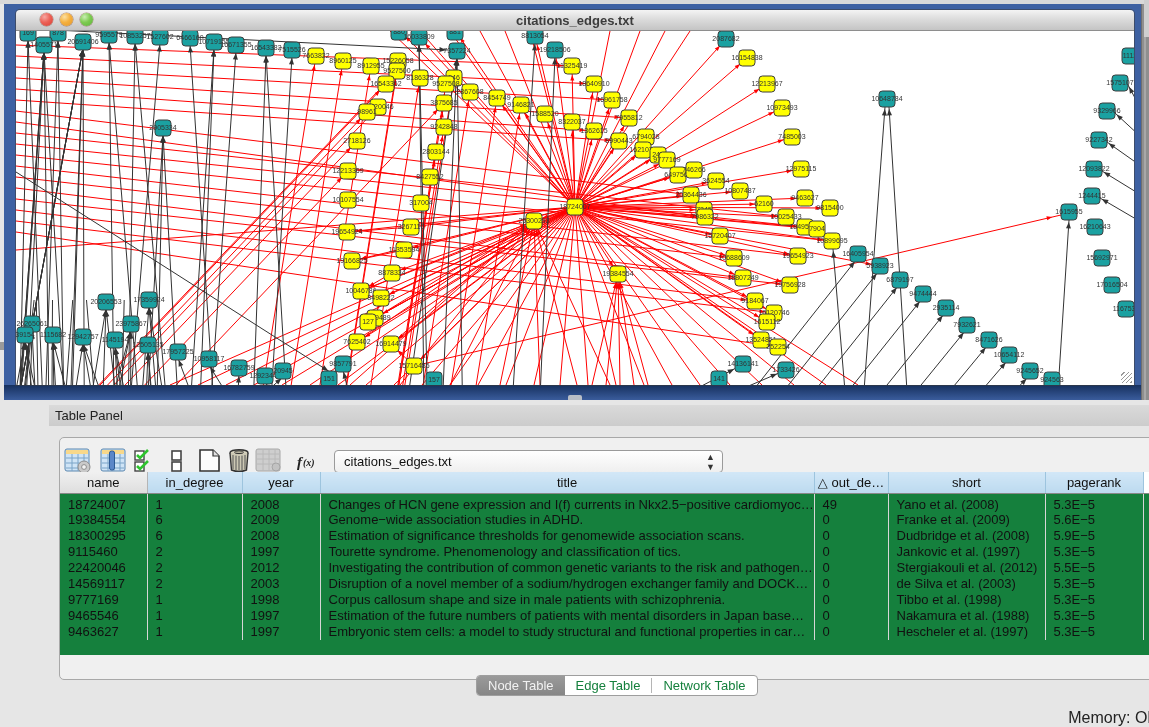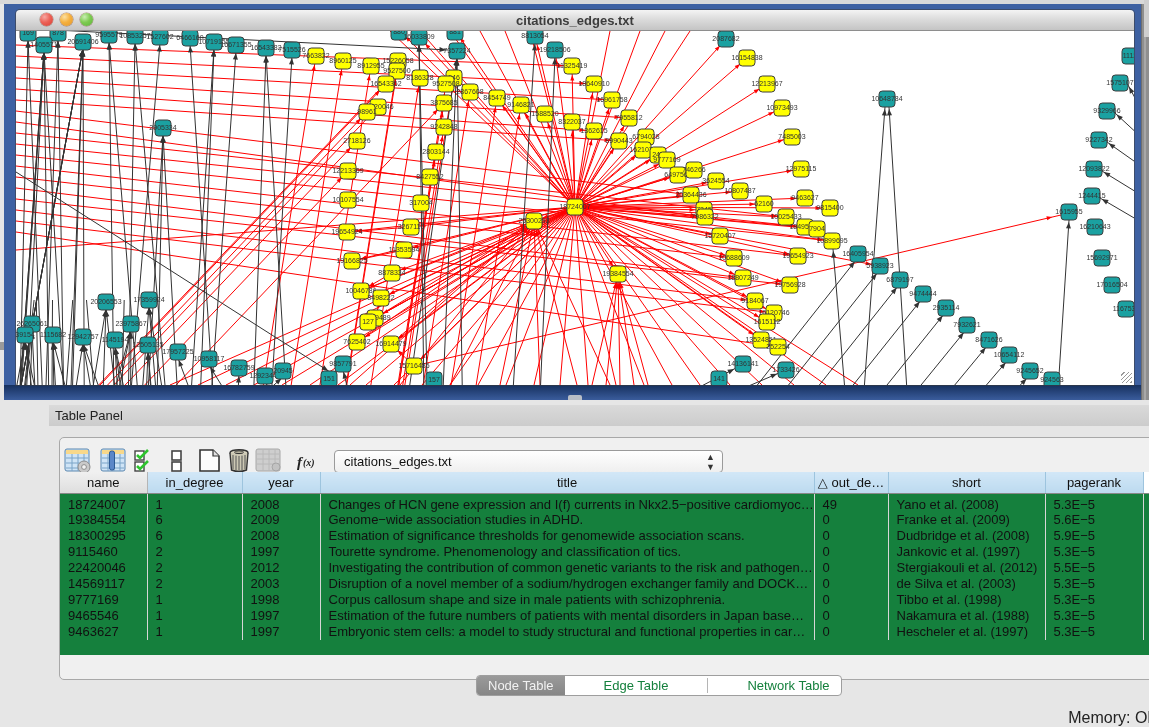--- a/index.html
+++ b/index.html
@@ -39,21 +39,21 @@
 #tblwrap { position:absolute; left:0px; top:34px; width:1121px; height:183px; background:#15803d; overflow:hidden; }
 table { border-collapse:collapse; table-layout:fixed; width:1121px; font-size:13px; color:#111; }
 th { height:21px; font-weight:normal; background:linear-gradient(#d2e7f7,#bcdaef); border-right:1px solid #9dc4de; border-bottom:1px solid #888;
   text-align:center; overflow:hidden; white-space:nowrap; }
 th.gray { background:linear-gradient(#f0f0f0,#dedede); border-right:1px solid #b5b5b5; }
 tr.first td { padding-top:3px; }
 td { height:16px; padding:0 0 0 8px; border-right:1px solid #d6d6d6; overflow:hidden; white-space:nowrap; }
 col.c0{width:87px} col.c1{width:95px} col.c2{width:78px} col.c3{width:494px} col.c4{width:74px} col.c5{width:157px} col.c6{width:98px}
 #vscroll { position:absolute; right:3px; top:70px; width:13px; height:149px; background:#f7f7f7; border-left:1px solid #d8d8d8; }
 #vscroll .thumb { position:absolute; left:1px; top:2px; width:10px; height:16px; background:#aeaeae; border-radius:5px; }
-#tabs { position:absolute; left:432px; top:275px; height:21px; display:flex; border:1px solid #9e9e9e; border-radius:4px; overflow:hidden; background:#fff;gap:28px; }
+#tabs { position:absolute; left:432px; top:275px; height:21px; display:flex; border:1px solid #9e9e9e; border-radius:4px; overflow:hidden; background:#fff; }
 #tabs .seg { font-size:13px; color:#15803d; padding:2px 11px 0 11px; height:21px; }
 #tabs .sel { background:linear-gradient(#9a9a9a,#848484); color:#f2f2f2; }
 #tabs .sep { width:1px; background:#b5b5b5; margin:2px 0; }
 #memline { position:absolute; right:27px; top:309px; font-size:16px; color:#222; }
 #memdot { position:absolute; right:-2px; top:700px; }
 </style></head><body>
 <div id="stage">
   <div id="topstrip"></div>
   <div id="bluframe">
       <div class="btm"></div>

